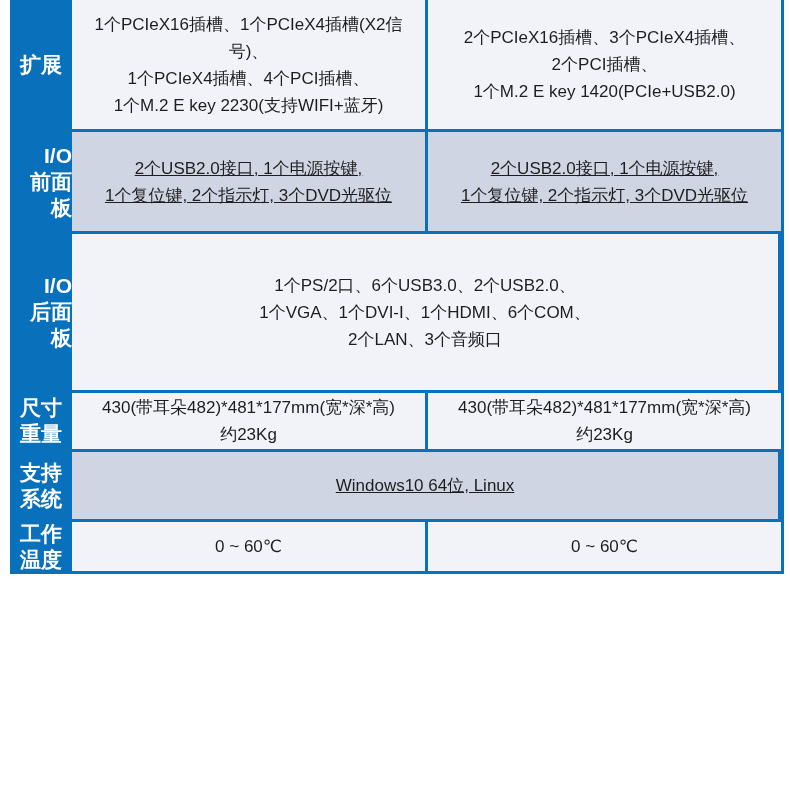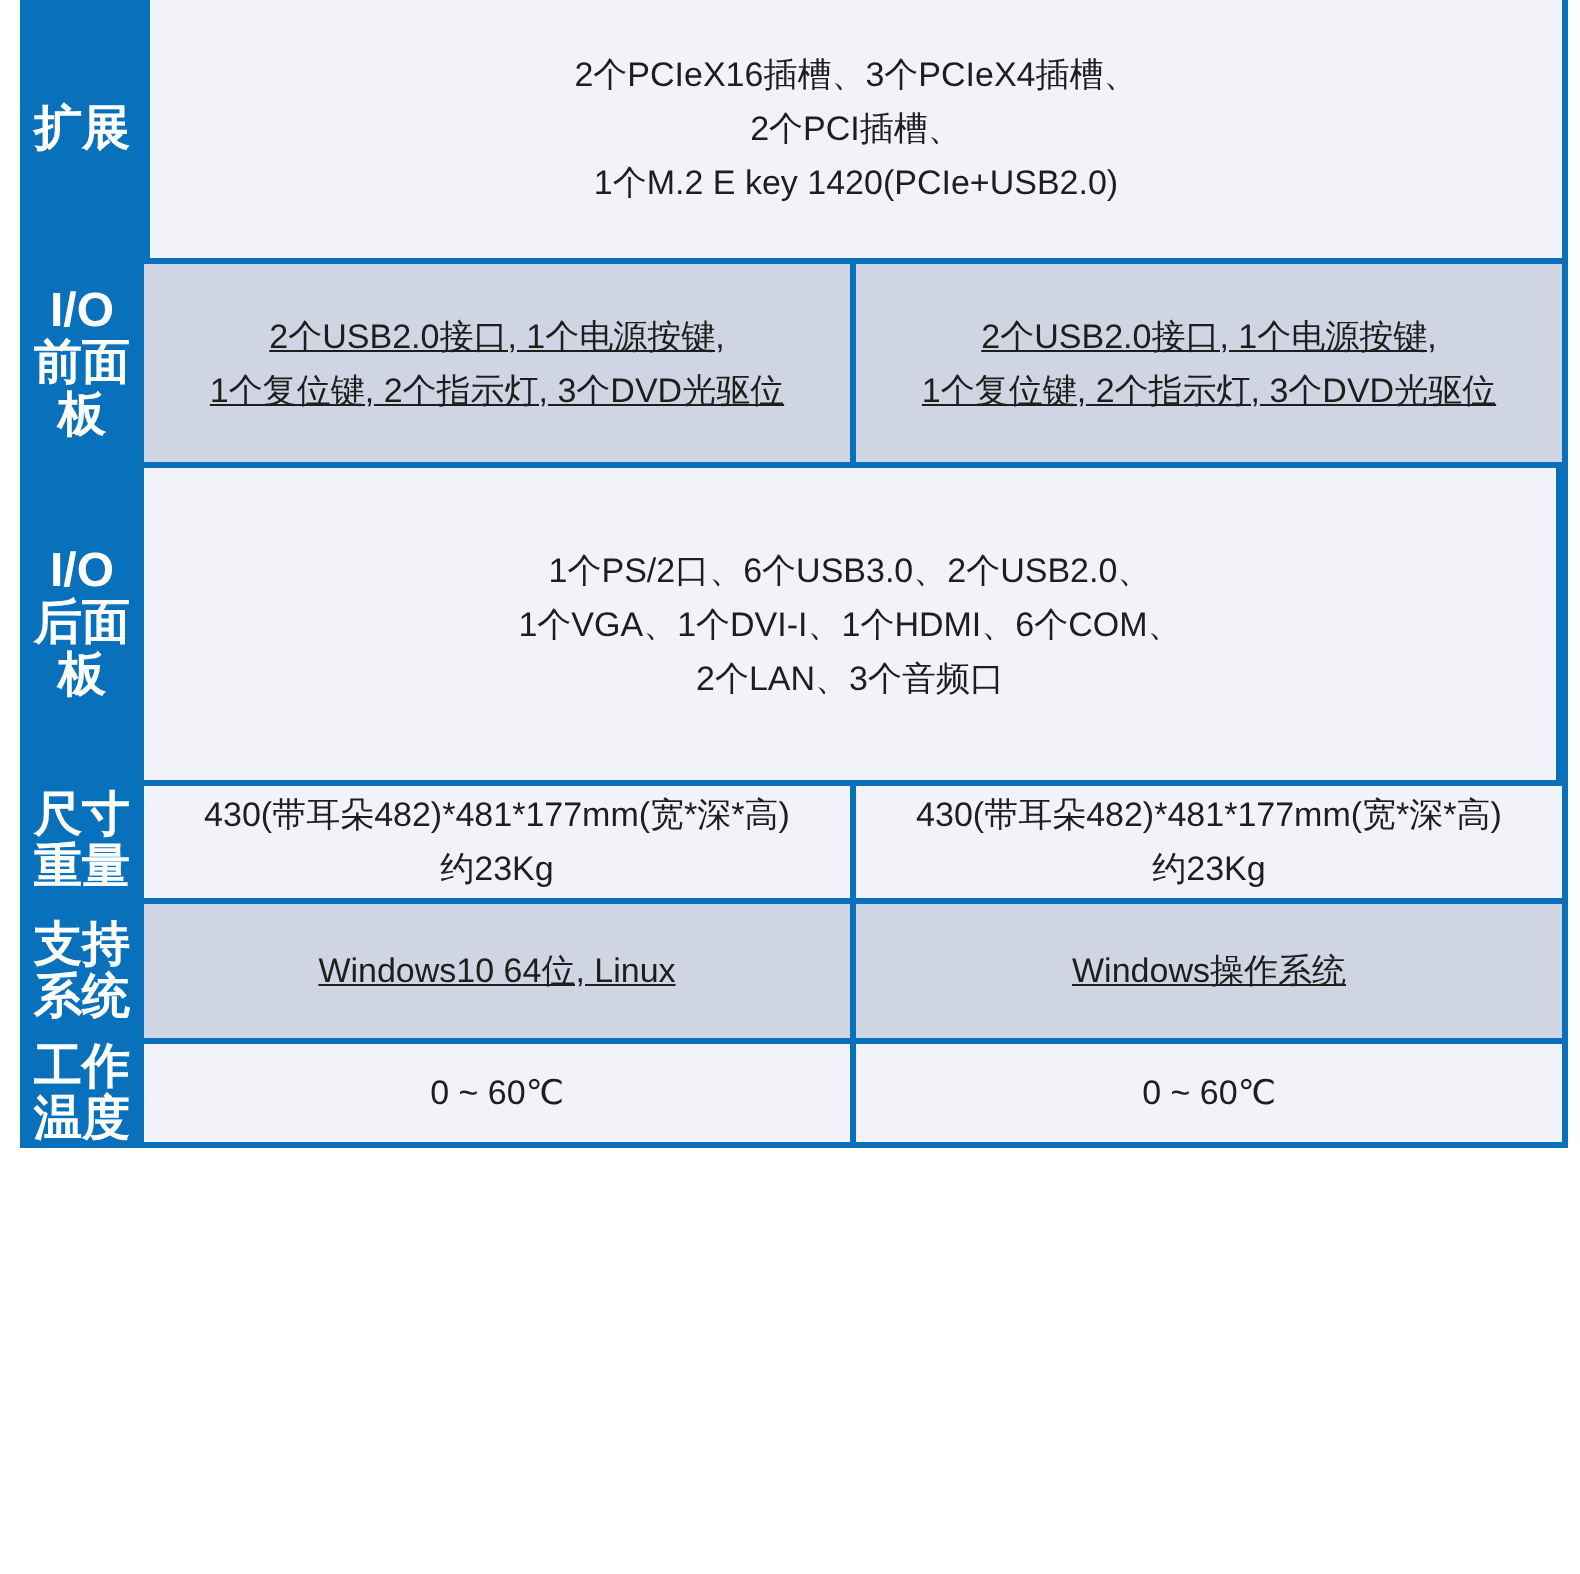--- a/index.html
+++ b/index.html
@@ -15,23 +15,23 @@
     font-family:"Liberation Sans","DejaVu Sans",sans-serif;
     position:relative;overflow:hidden;
   }
   .spec-table{
     position:absolute;top:0;left:10px;width:774px;
     border-right:3px solid var(--blue);
   }
   .row{display:flex;border-bottom:3px solid var(--blue);}
   .row-label{
     width:62px;flex:0 0 62px;background:var(--blue);
-    color:#ffffff;font-weight:bold;font-size:24px;line-height:26px;
+    color:#ffffff;font-weight:bold;font-size:21px;line-height:26px;
     display:flex;align-items:center;justify-content:center;
-    text-align:center;white-space:pre-line;
+    text-align:right;white-space:pre-line;
   }
   .cell{
     flex:1 1 0;display:flex;align-items:center;justify-content:center;
     text-align:center;font-size:17px;line-height:27px;color:var(--text);
     white-space:pre-line;padding:2px 8px;
   }
   .vdiv{width:3px;flex:0 0 3px;background:var(--blue);}
   .light .cell{background:var(--row-light);}
   .dark  .cell{background:var(--row-dark);text-decoration:underline;}
   .r1{height:132px}
@@ -42,20 +42,23 @@
   .r6{height:70px}
   .r7{height:52px}
 </style>
 </head>
 <body>
 
 <div class="spec-table">
 
   <div class="row light r1">
     <div class="row-label">扩展</div>
+    <div class="cell">1个PCIeX16插槽、1个PCIeX4插槽(X2信号)、
+1个PCIeX4插槽、4个PCI插槽、
+1个M.2 E key 2230(支持WIFI+蓝牙)</div>
     <div class="vdiv"></div>
     <div class="cell">2个PCIeX16插槽、3个PCIeX4插槽、
 2个PCI插槽、
 1个M.2 E key 1420(PCIe+USB2.0)</div>
   </div>
 
   <div class="row dark r2">
     <div class="row-label">I/O
 前面板</div>
     <div class="cell">2个USB2.0接口, 1个电源按键,
@@ -83,21 +86,20 @@
     <div class="vdiv"></div>
     <div class="cell">430(带耳朵482)*481*177mm(宽*深*高)
 约23Kg</div>
   </div>
 
   <div class="row dark r6">
     <div class="row-label">支持
 系统</div>
     <div class="cell">Windows10 64位, Linux</div>
     <div class="vdiv"></div>
-    <div class="cell">Windows操作系统</div>
   </div>
 
   <div class="row light r7">
     <div class="row-label">工作
 温度</div>
     <div class="cell">0 ~ 60℃</div>
     <div class="vdiv"></div>
     <div class="cell">0 ~ 60℃</div>
   </div>
 

